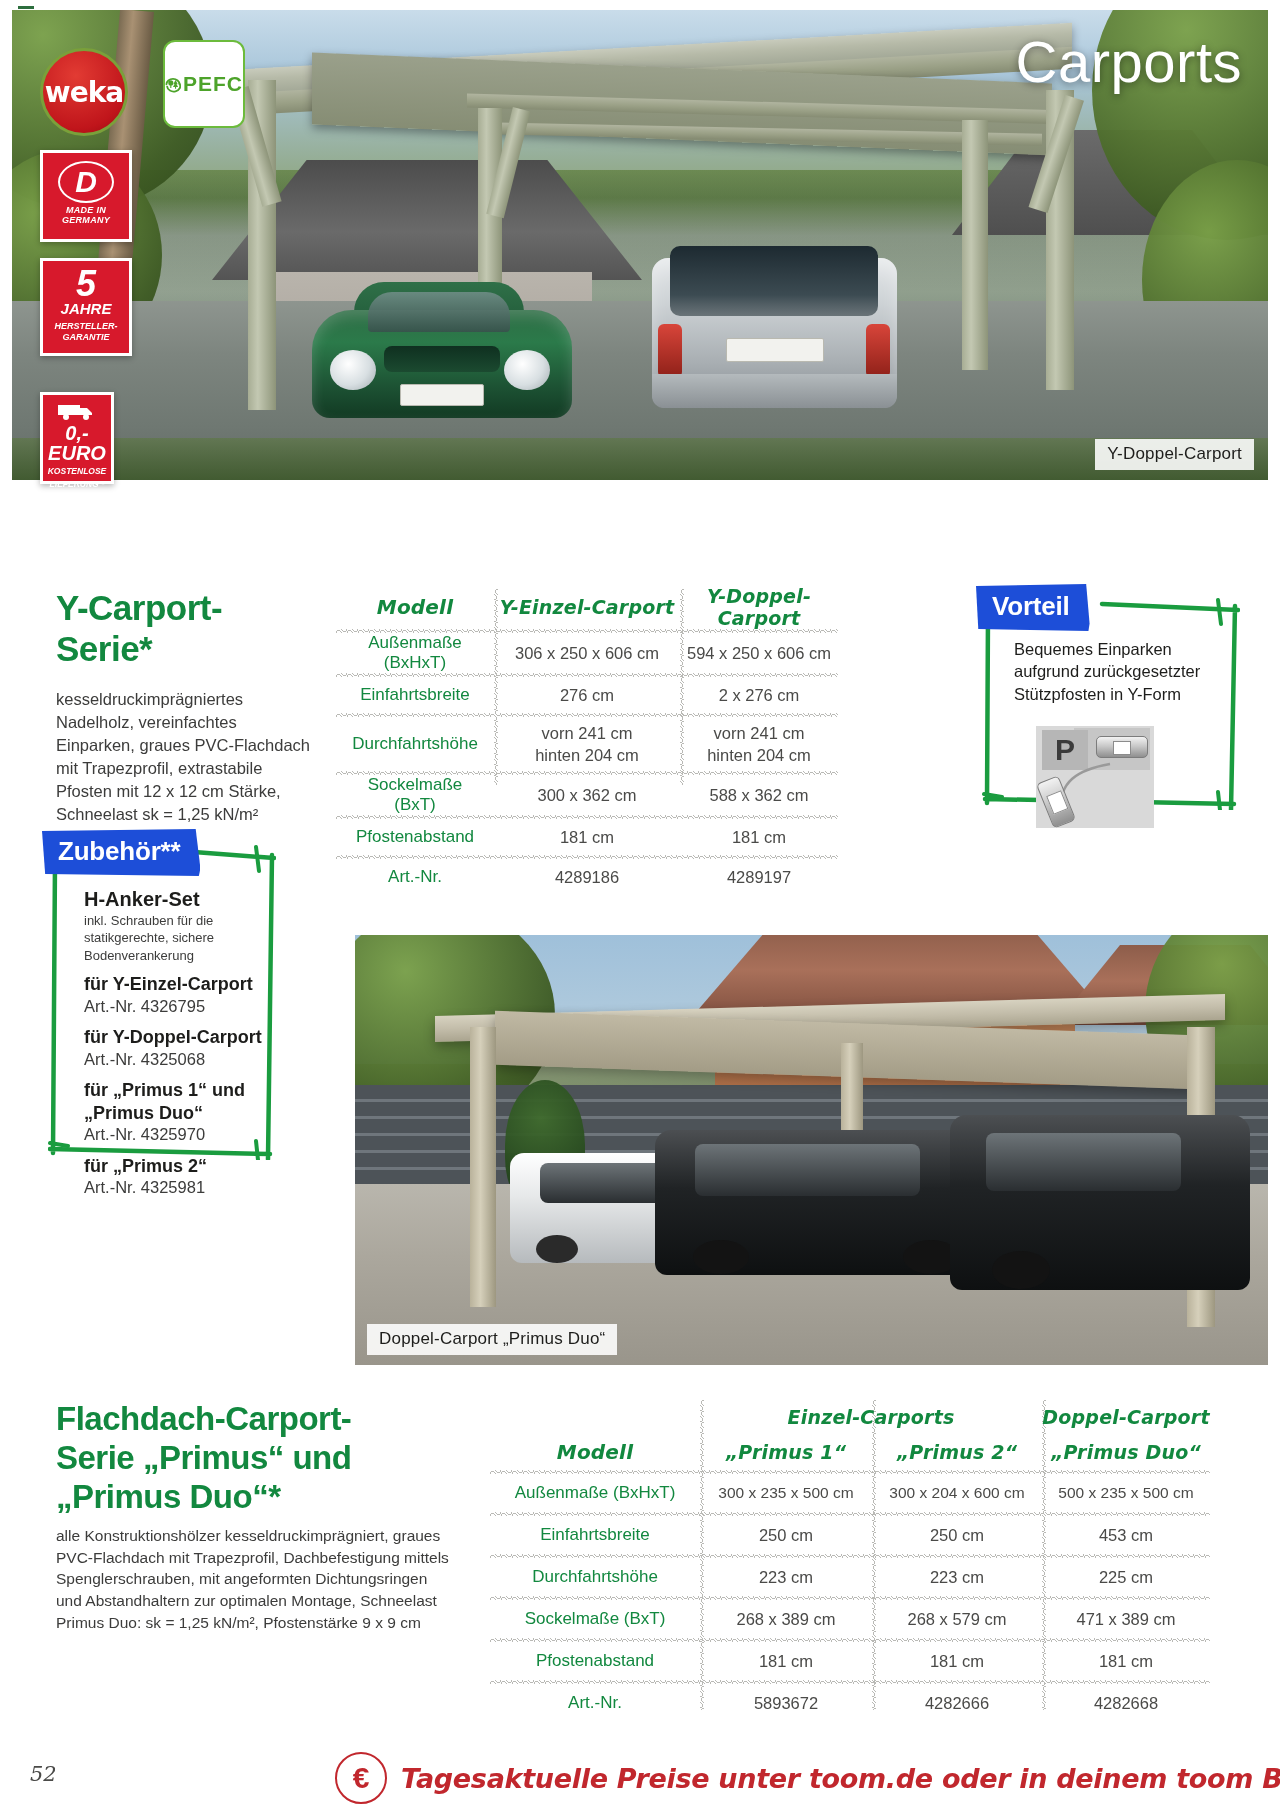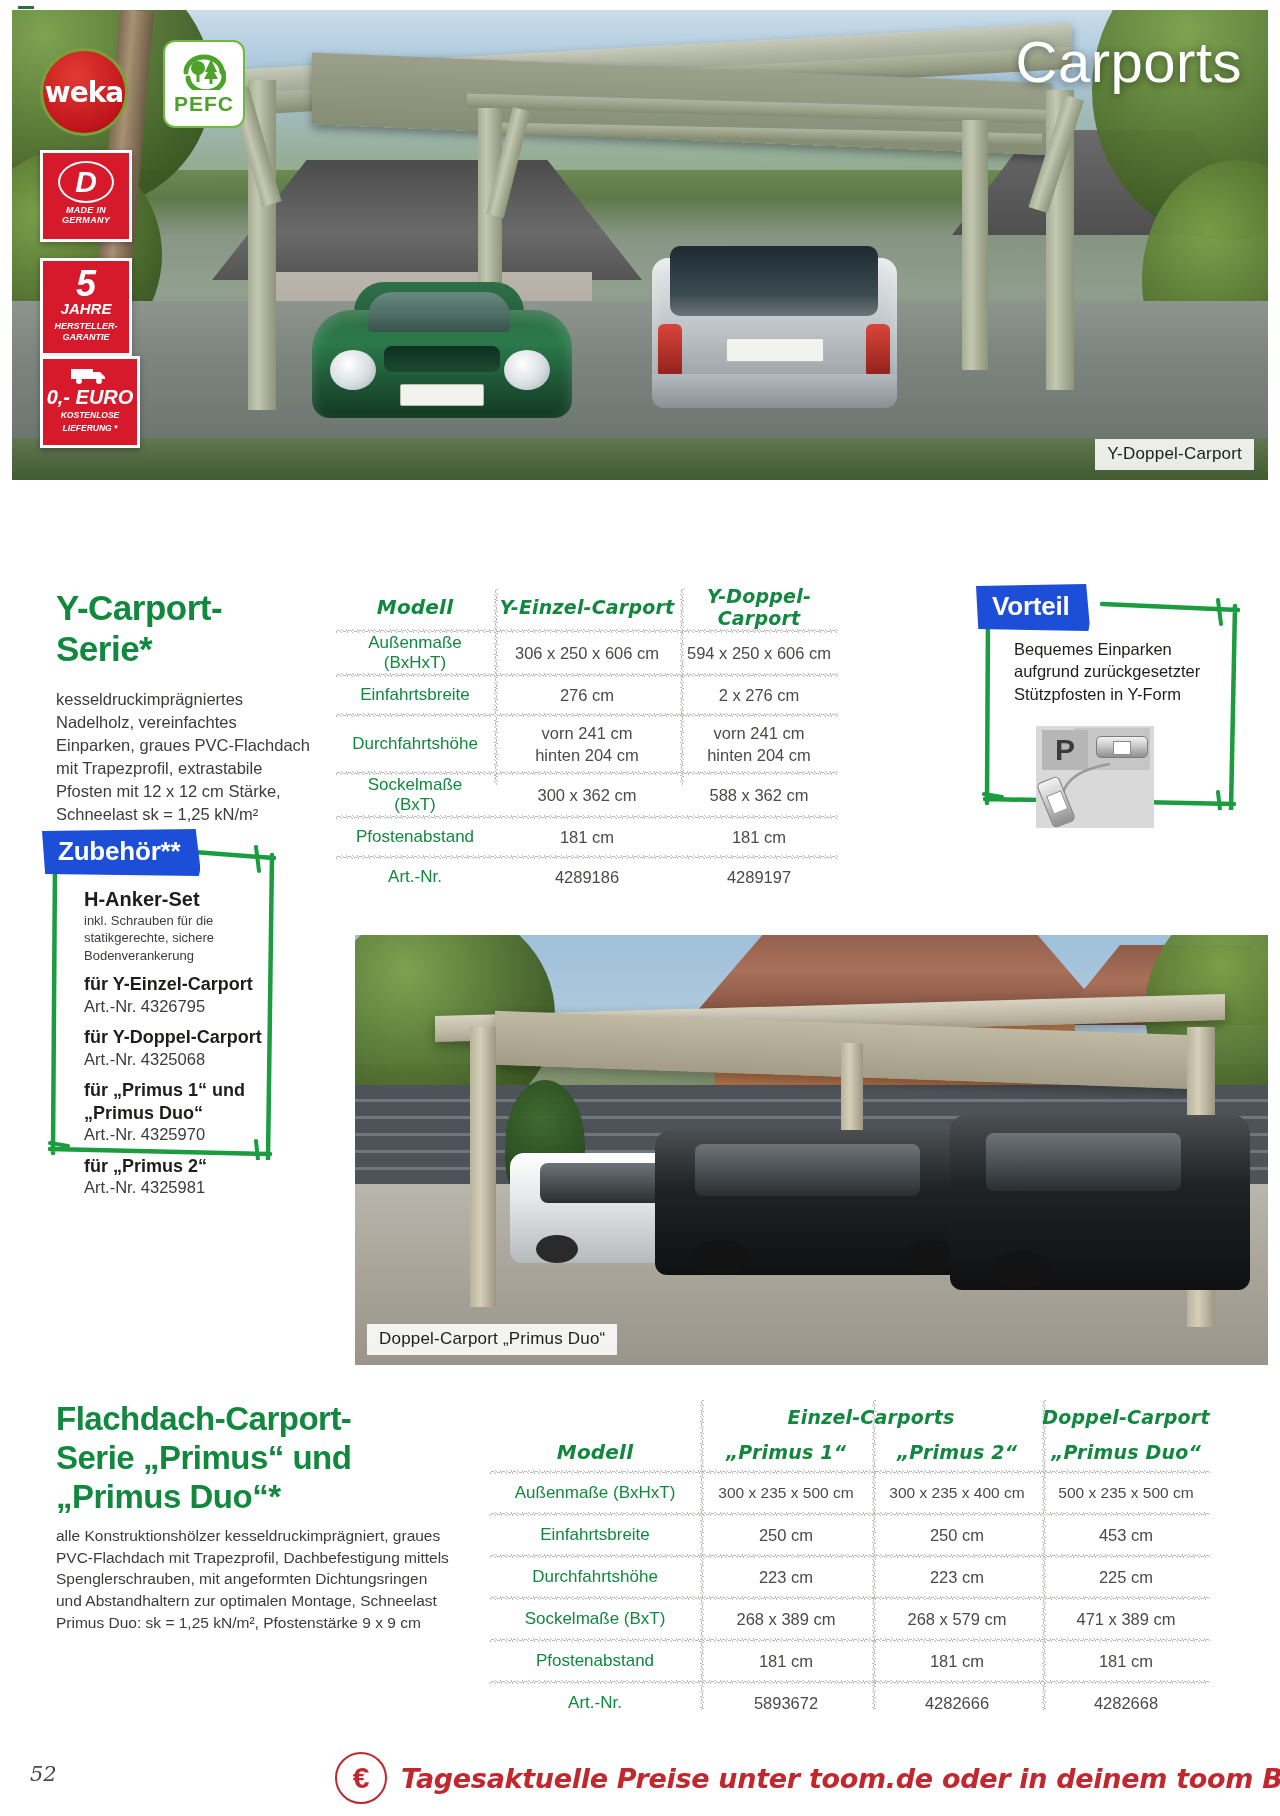--- a/index.html
+++ b/index.html
@@ -127,41 +127,41 @@
     border:3px solid #7aa03a;
     display:flex; align-items:center; justify-content:center;
   }
   .logo-weka span {
     color:#fff; font-size:28px; font-weight:bold; letter-spacing:-1px;
     font-family:"DejaVu Sans", sans-serif;
   }
   .logo-pefc {
     position:absolute; left:163px; top:40px; width:82px; height:88px;
     background:#fff; border-radius:12px; border:2px solid #6cbb3c;
-    display:flex; flex-direction:column; align-items:center; justify-content:center; gap:2px;
+    display:flex; flex-direction:row; align-items:center; justify-content:center; gap:2px;
   }
   .logo-pefc .pefc-mark { width:44px; height:38px; }
   .logo-pefc span { color:#4da32a; font-size:21px; font-weight:bold; letter-spacing:1px; }
 
   .badge-red {
     position:absolute; background:#d7192c; border:3px solid #fff;
     color:#fff; text-align:center; box-shadow:0 2px 6px rgba(0,0,0,.3);
   }
   .badge-d { left:40px; top:150px; width:92px; height:92px; }
   .badge-d .oval {
     width:56px; height:42px; margin:8px auto 2px; border-radius:50%;
     border:2px solid #fff; display:flex; align-items:center; justify-content:center;
     font-size:30px; font-weight:bold; font-style:italic; line-height:1;
   }
   .badge-d .cap { font-size:9px; font-weight:bold; font-style:italic; line-height:1.15; letter-spacing:.3px; }
   .badge-5 { left:40px; top:258px; width:92px; height:98px; padding-top:6px; }
   .badge-5 .big { font-size:36px; font-weight:bold; font-style:italic; line-height:.95; }
   .badge-5 .mid { font-size:15px; font-weight:bold; font-style:italic; line-height:1; margin-bottom:5px;}
   .badge-5 .cap { font-size:9px; font-weight:bold; font-style:italic; line-height:1.15; }
-  .badge-euro { left:40px; top:356px; width:100px; height:92px; padding-top:4px; }
+  .badge-euro { left:40px; top:392px; width:74px; height:92px; padding-top:4px; }
   .badge-euro .truck { width:40px; height:20px; margin:2px auto 2px; position:relative; }
   .badge-euro .big { font-size:20px; font-weight:bold; font-style:italic; line-height:1; }
   .badge-euro .cap { font-size:8.5px; font-weight:bold; font-style:italic; line-height:1.2; margin-top:3px; }
 
   
   .sec-title {
     color:#12883f; font-weight:bold; letter-spacing:-.5px;
   }
   .s1-title { position:absolute; left:56px; top:588px; width:270px; font-size:35px; line-height:1.16; }
   .s1-desc  { position:absolute; left:56px; top:688px; width:262px; font-size:16.5px; line-height:1.40; color:#3c3c3b; }
@@ -581,21 +581,21 @@
       <tr>
           <td colspan="4" style="padding:0;">
             <div class="wavy"></div>
           </td>
         </tr>
     </thead>
     <tbody>
       <tr style="height:38px;">
         <td class="rowlabel">Außenmaße (BxHxT)</td>
         <td class="val" style="font-size:15.5px;">300 x 235 x 500 cm</td>
-        <td class="val" style="font-size:15.5px;">300 x 235 x 400 cm</td>
+        <td class="val" style="font-size:15.5px;">300 x 204 x 600 cm</td>
         <td class="val" style="font-size:15.5px;">500 x 235 x 500 cm</td>
       </tr>
       <tr>
           <td colspan="4" style="padding:0;">
             <div class="wavy"></div>
           </td>
         </tr>
       <tr style="height:38px;">
         <td class="rowlabel">Einfahrtsbreite</td>
         <td class="val">250 cm</td>

